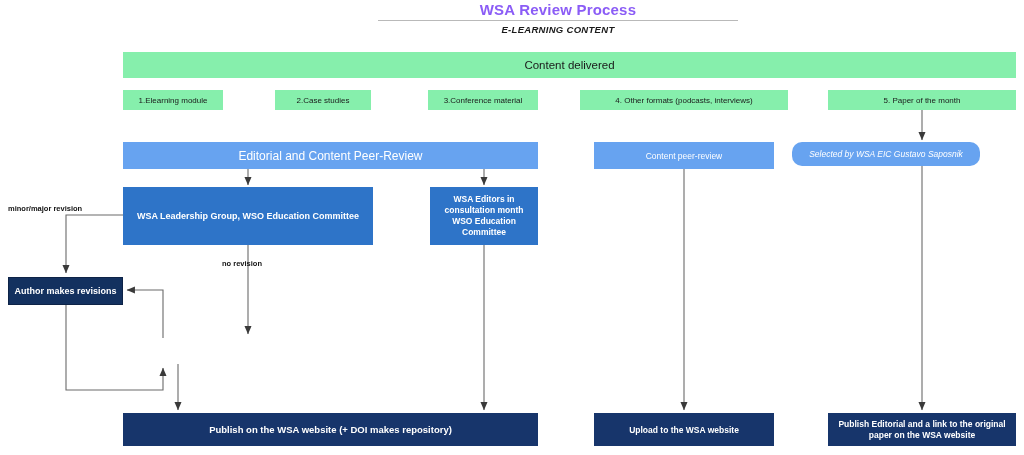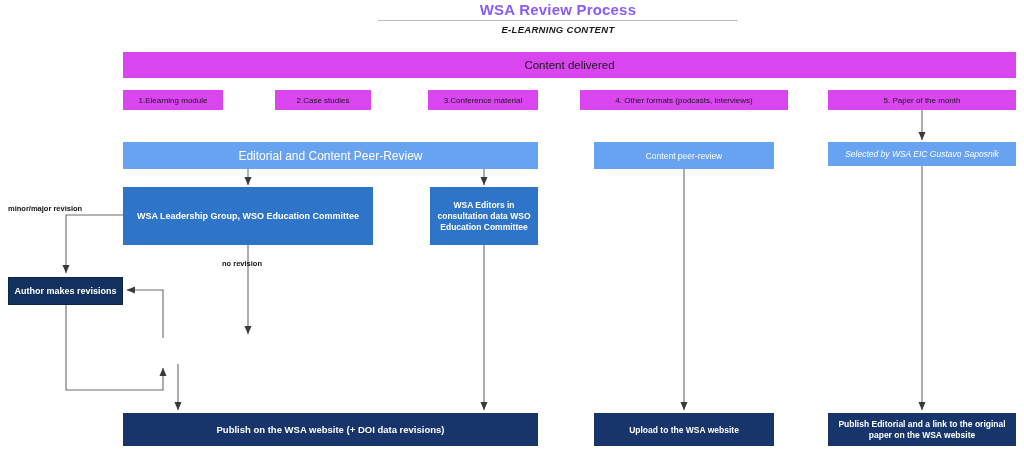--- a/index.html
+++ b/index.html
@@ -41,21 +41,21 @@
   
   .box {
     display: flex; align-items: center; justify-content: center;
     text-align: center;
     padding: 2px 4px;
   }
   .box span { display: block; width: 100%; }
 
   
   .pale {            
-    background: #d946ef;
+    background: #86efac;
     color: #1a1a1a;
   }
   .mid {             
     background: #67a3f0;
     color: #ffffff;
   }
   .strong {          
     background: #2e74c8;
     color: #ffffff;
   }
@@ -83,22 +83,22 @@
 
   #bar-editorial {
     left: 123px; top: 142px; width: 415px; height: 27px;
     font-size: 12px;
   }
   #bar-content-peer {
     left: 594px; top: 142px; width: 180px; height: 27px;
     font-size: 8.5px;
   }
   #bar-selected {
-    left: 828px; top: 142px; width: 188px; height: 24px;
-    font-size: 8.5px; font-style: italic;
+    left: 792px; top: 142px; width: 188px; height: 24px;
+    font-size: 8.5px; font-style: italic; border-radius: 10px;
   }
 
   #box-leadership {
     left: 123px; top: 187px; width: 250px; height: 58px;
     font-size: 9px; font-weight: bold;
   }
   #box-wsa-editors {
     left: 430px; top: 187px; width: 108px; height: 58px;
     font-size: 8.5px; font-weight: bold; line-height: 11px;
   }
@@ -208,33 +208,33 @@
     <span>Content peer-review</span>
   </div>
   <div class="abs box mid" id="bar-selected">
     <span>Selected by WSA EIC Gustavo Saposnik</span>
   </div>
 
   <div class="abs box strong" id="box-leadership">
     <span>WSA Leadership Group, WSO Education Committee</span>
   </div>
   <div class="abs box strong" id="box-wsa-editors">
-    <span>WSA Editors in consultation data WSO Education Committee</span>
+    <span>WSA Editors in consultation month WSO Education Committee</span>
   </div>
 
   <div class="abs box navy-outline" id="box-author-rev">
     <span>Author makes revisions</span>
   </div>
 
 
   <div class="abs edge-label" id="lbl-minor">minor/major revision</div>
   <div class="abs edge-label" id="lbl-norev">no revision</div>
 
   <div class="abs box navy" id="out-publish">
-    <span>Publish on the WSA website (+ DOI data revisions)</span>
+    <span>Publish on the WSA website (+ DOI makes repository)</span>
   </div>
   <div class="abs box navy" id="out-upload">
     <span>Upload to the WSA website</span>
   </div>
   <div class="abs box navy" id="out-editorial">
     <span>Publish Editorial and a link to the original paper on the WSA website</span>
   </div>
 
 </div>
 

